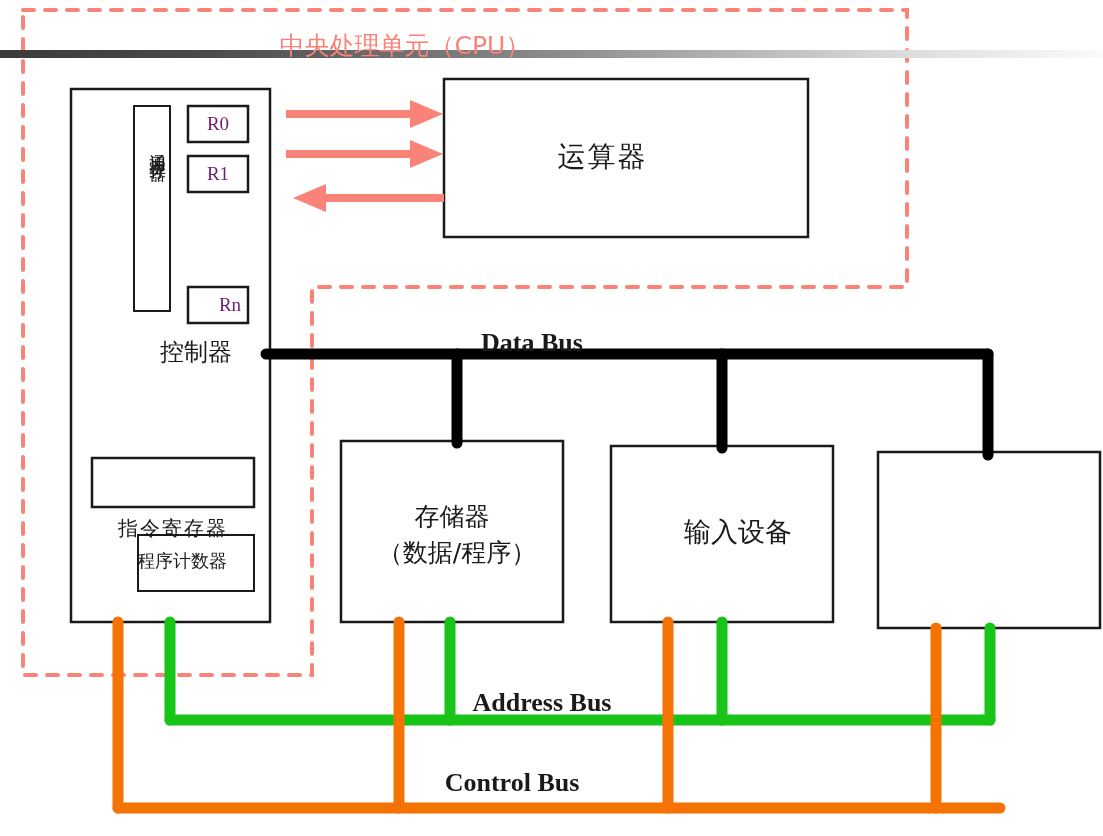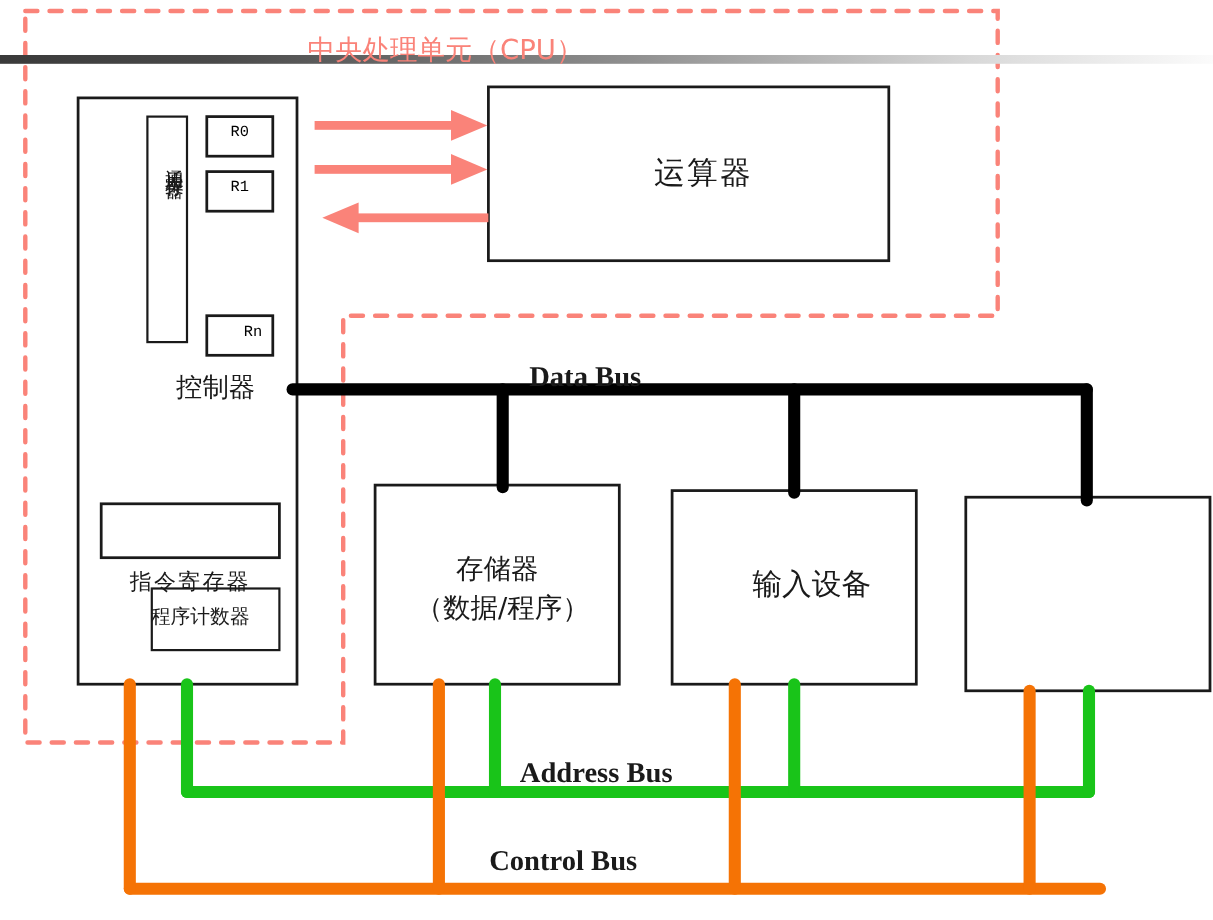--- a/index.html
+++ b/index.html
@@ -37,23 +37,23 @@
     font-size: 25px;
     letter-spacing: 0px;
   }
   .vert-lbl {
     writing-mode: vertical-rl;
     text-orientation: upright;
     letter-spacing: 3px;
     line-height: 1;
   }
   .reg-lbl {
-    font-family: Liberation Mono, monospace;
-    font-size: 14px;
-    color: #000000;
+    font-family: Liberation Serif, serif;
+    font-size: 19px;
+    color: #701a75;
   }
   .gradbar {
     position: absolute;
     left: 0;
     top: 50px;
     width: 1103px;
     height: 8px;
     background: linear-gradient(to right, #3a3a3a 0%, #4a4a4a 18%, #8f8f8f 52%, #d8d8d8 80%, #fbfbfb 100%);
   }
 </style>
@@ -144,21 +144,21 @@
   <div class="lbl reg-lbl" style="left:188px; top:113px; width:60px;">R0</div>
   <div class="lbl reg-lbl" style="left:188px; top:163px; width:60px;">R1</div>
   <div class="lbl reg-lbl" style="left:200px; top:294px; width:60px;">Rn</div>
 
   <div class="lbl cn" style="left:110px; top:338px; width:122px; font-size:24px;text-align:right;">控制器</div>
 
   <div class="lbl cn" style="left:92px; top:469px; width:162px; font-size:20px; letter-spacing:2px;margin-top:48px;">指令寄存器</div>
 
   <div class="lbl cn" style="left:124px; top:550px; width:116px; font-size:18px;">程序计数器</div>
 
-  <div class="lbl cn" style="left:444px; top:140px; width:317px; font-size:28px; letter-spacing:2px;padding-left:37px;">运算器</div>
+  <div class="lbl cn" style="left:444px; top:140px; width:317px; font-size:28px; letter-spacing:2px;">运算器</div>
 
   <div class="lbl en" style="left:400px; top:328px; width:264px; font-size:26px;">Data Bus</div>
 
   <div class="lbl en" style="left:410px; top:688px; width:264px; font-size:26px;">Address Bus</div>
 
   <div class="lbl en" style="left:380px; top:768px; width:264px; font-size:26px;">Control Bus</div>
 
   <div class="lbl cn" style="left:341px; top:502px; width:222px; font-size:25px;">存储器</div>
   <div class="lbl cn" style="left:341px; top:538px; width:232px; font-size:25px;">（数据/程序）</div>
 

